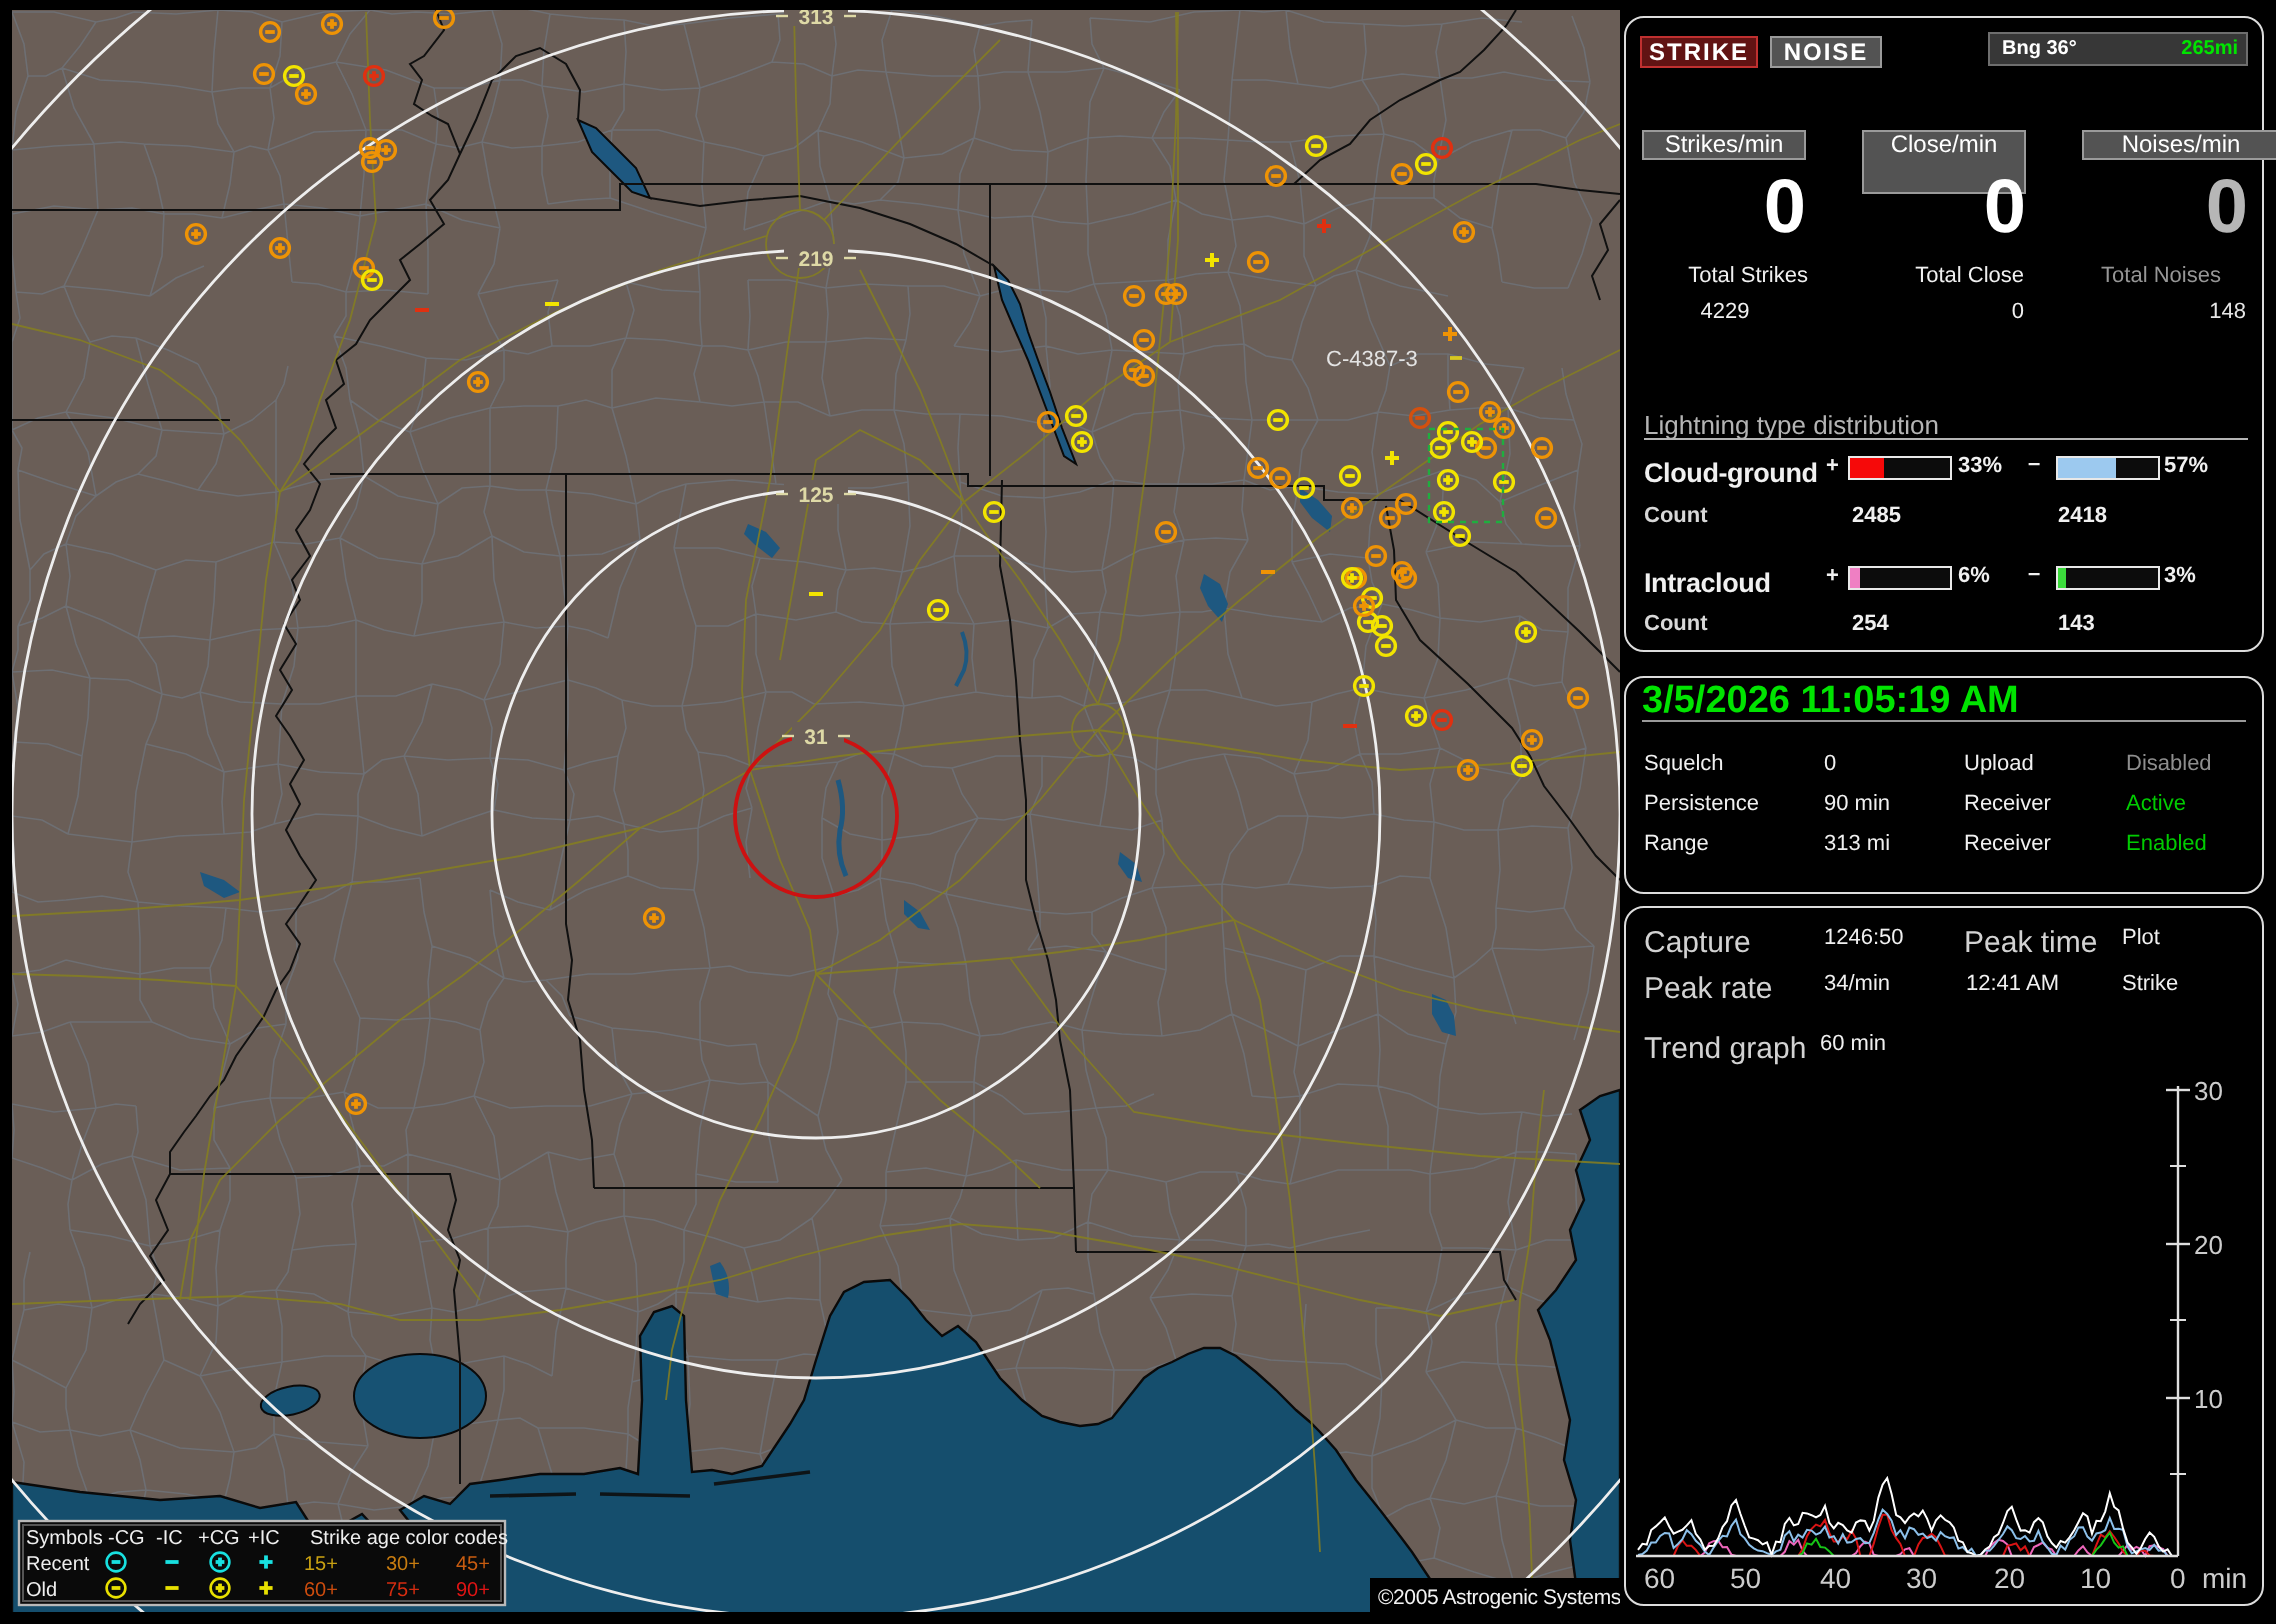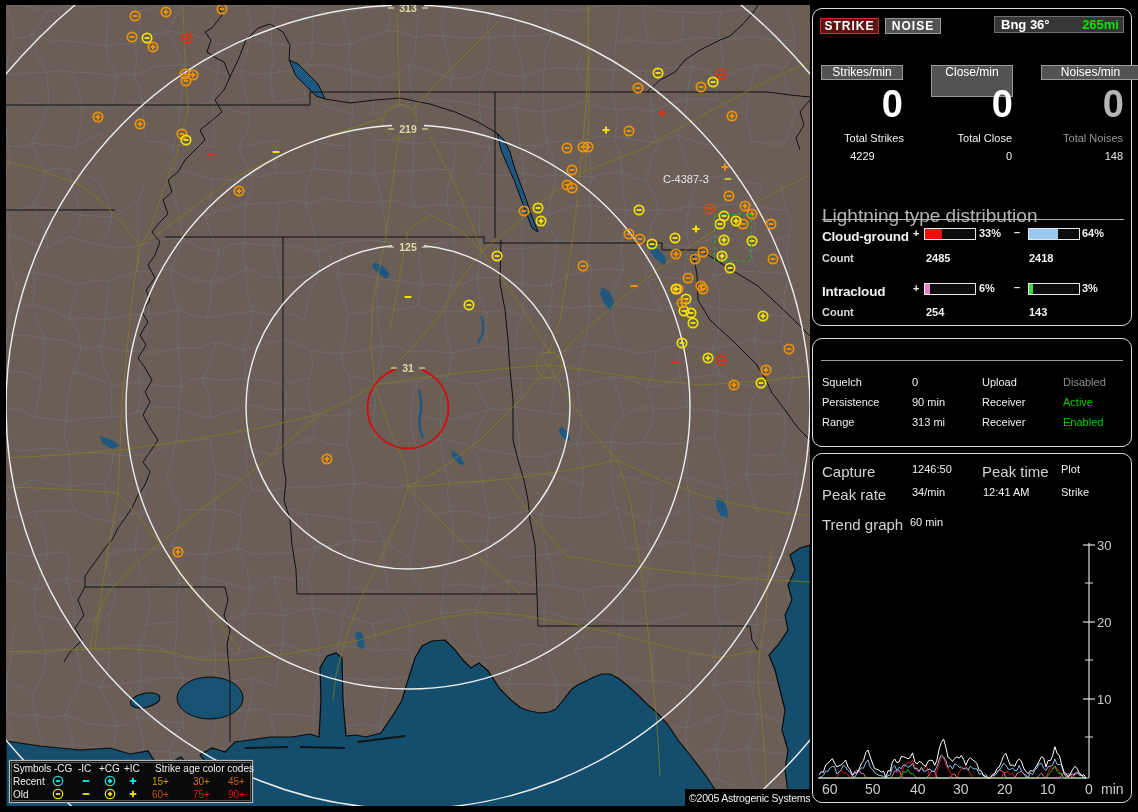--- a/index.html
+++ b/index.html
@@ -343,65 +343,66 @@
     <line x1="107.8" y1="794" x2="112.2" y2="794" stroke="#e8e000" stroke-width="1.9"></line>
     <line x1="110" y1="791.8" x2="110" y2="796.2" stroke="#e8e000" stroke-width="1.9"></line>
 <line x1="129.7" y1="794" x2="136.3" y2="794" stroke="#e8e000" stroke-width="1.9"></line>
     <line x1="133" y1="790.7" x2="133" y2="797.3" stroke="#e8e000" stroke-width="1.9"></line>
     <rect x="685" y="789" width="125" height="17" fill="#000"></rect>
 <text x="689" y="802" font-size="10.5px" fill="#f2f2f2" letter-spacing="-0.2">©2005 Astrogenic Systems</text>
 </svg>
 <div class="box" style="top:8px;height:318px">
 <div class="btn" style="left:7px;top:9px;width:59px;height:16px;line-height:14px;background:#611313;border-color:#c03030;letter-spacing:1px">STRIKE</div>
 <div class="btn" style="left:72px;top:9px;width:56px;height:16px;line-height:14px;letter-spacing:1px">NOISE</div>
-<div class="ab" style="left:181px;top:7px;width:130px;height:17px;background:#373737;border:1px solid #6e6e6e;font-size:13px;font-weight:bold;line-height:15px"><span style="color:#fff;margin-left:6px">Bng 36°</span><span style="color:#00e400;float:right;margin-right:4px">265mi</span></div>
+<div class="ab" style="left:181px;top:7px;width:130px;height:17px;background:#373737;border:1px solid #6e6e6e;font-size:10px;font-weight:bold;line-height:15px"><span style="color:#fff;margin-left:6px">Bng 36°</span><span style="color:#00e400;float:right;margin-right:4px">265mi</span></div>
 <div class="btn" style="left:8px;top:56px;width:82px;height:15px;line-height:13px;font-weight:normal">Strikes/min</div>
 <div class="btn" style="left:118px;top:56px;width:82px;height:32px;line-height:13px;font-weight:normal">Close/min</div>
 <div class="btn" style="left:228px;top:56px;width:99px;height:15px;line-height:13px;font-weight:normal">Noises/min</div>
 <div class="ab" style="left:8px;top:76px;width:82px;text-align:right;font-size:38px;font-weight:bold;color:#fff;line-height:1">0</div>
 <div class="ab" style="left:118px;top:76px;width:82px;text-align:right;font-size:38px;font-weight:bold;color:#fff;line-height:1">0</div>
 <div class="ab" style="left:228px;top:76px;width:83px;text-align:right;font-size:38px;font-weight:bold;color:#b6b6b6;line-height:1">0</div>
 <div class="ab t15" style="left:8px;top:123px;width:83px;text-align:right">Total Strikes</div>
 <div class="ab t15" style="left:8px;top:141px;width:83px;text-align:center">4229</div>
 <div class="ab t15" style="left:114px;top:123px;width:85px;text-align:right">Total Close</div>
 <div class="ab t15" style="left:114px;top:141px;width:85px;text-align:right">0</div>
-<div class="ab t15" style="left:225px;top:123px;width:85px;text-align:right;color:#969696">Total Noises</div>
+<div class="ab t15" style="left:225px;top:123px;width:85px;text-align:center;color:#969696">Total Noises</div>
 <div class="ab t15" style="left:225px;top:141px;width:85px;text-align:right;color:#e6e6e6">148</div>
-<div class="ab" style="left:9px;top:196px;font-size:19px;color:#b4b4b4">Lightning type distribution</div>
+<div class="ab" style="left:9px;top:196px;font-size:13px;color:#b4b4b4">Lightning type distribution</div>
 <div class="ab" style="left:9px;top:210px;width:302px;height:1px;background:#b4b4b4"></div>
 <div class="ab" style="left:9px;top:220px;font-weight:bold;font-size:13.5px;color:#f0f0f0;letter-spacing:-0.2px">Cloud-ground</div>
 <div class="ab t15" style="left:100px;top:218px;font-weight:bold">+</div>
 <div class="ab" style="left:111px;top:219px;width:52px;height:12px;border:1px solid #e8e8e8;background:#0c0c0c">
       <div style="width:17px;height:10px;background:#f60909"></div>
     </div>
 <div class="ab t15" style="left:166px;top:218px;font-weight:bold">33%</div>
 <div class="ab t15" style="left:201px;top:217px;font-weight:bold">–</div>
 <div class="ab" style="left:215px;top:219px;width:52px;height:12px;border:1px solid #e8e8e8;background:#0c0c0c">
       <div style="width:29px;height:10px;background:#9cc9ef"></div>
     </div>
-<div class="ab t15" style="left:269px;top:218px;font-weight:bold">64%</div>
+<div class="ab t15" style="left:269px;top:218px;font-weight:bold">57%</div>
 <div class="ab t15" style="left:9px;top:243px;font-weight:bold;color:#d8d8d8">Count</div>
 <div class="ab t15" style="left:113px;top:243px;font-weight:bold">2485</div>
 <div class="ab t15" style="left:216px;top:243px;font-weight:bold">2418</div>
 <div class="ab" style="left:9px;top:275px;font-weight:bold;font-size:13.5px;color:#f0f0f0;letter-spacing:-0.2px">Intracloud</div>
 <div class="ab t15" style="left:100px;top:273px;font-weight:bold">+</div>
 <div class="ab" style="left:111px;top:274px;width:52px;height:12px;border:1px solid #e8e8e8;background:#0c0c0c">
       <div style="width:5px;height:10px;background:#ef7fc3"></div>
     </div>
 <div class="ab t15" style="left:166px;top:273px;font-weight:bold">6%</div>
 <div class="ab t15" style="left:201px;top:272px;font-weight:bold">–</div>
 <div class="ab" style="left:215px;top:274px;width:52px;height:12px;border:1px solid #e8e8e8;background:#0c0c0c">
       <div style="width:4px;height:10px;background:#3bda3b"></div>
     </div>
 <div class="ab t15" style="left:269px;top:273px;font-weight:bold">3%</div>
 <div class="ab t15" style="left:9px;top:297px;font-weight:bold;color:#d8d8d8">Count</div>
 <div class="ab t15" style="left:113px;top:297px;font-weight:bold">254</div>
 <div class="ab t15" style="left:216px;top:297px;font-weight:bold">143</div>
 </div>
 <div class="box" style="top:338px;height:109px">
+<div class="ab" style="left:8px;top:1px;font-size:19px;font-weight:bold;color:#00e400">3/5/2026 11:05:19 AM</div>
 <div class="ab" style="left:8px;top:21px;width:302px;height:1px;background:#9a9a9a"></div>
 <div class="ab t15" style="left:9px;top:37px">Squelch</div>
 <div class="ab t15" style="left:99px;top:37px">0</div>
 <div class="ab t15" style="left:169px;top:37px">Upload</div>
 <div class="ab t15" style="left:250px;top:37px;color:#8e8e8e">Disabled</div>
 <div class="ab t15" style="left:9px;top:57px">Persistence</div>
 <div class="ab t15" style="left:99px;top:57px">90 min</div>
 <div class="ab t15" style="left:169px;top:57px">Receiver</div>
 <div class="ab t15" style="left:250px;top:57px;color:#00cc00">Active</div>
 <div class="ab t15" style="left:9px;top:77px">Range</div>

